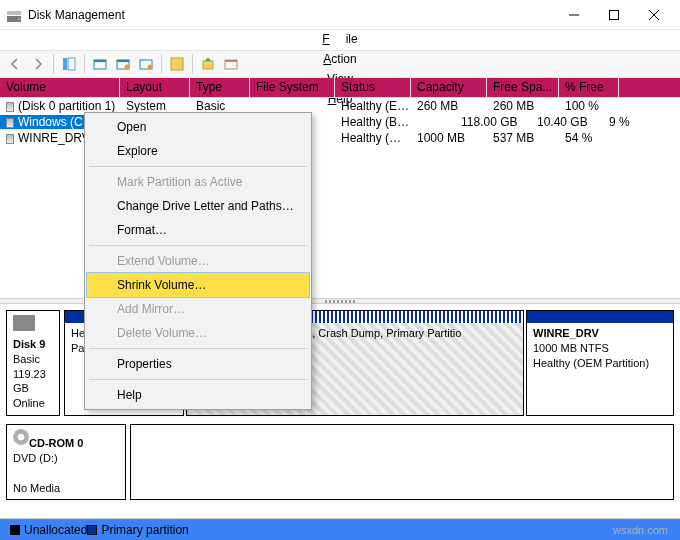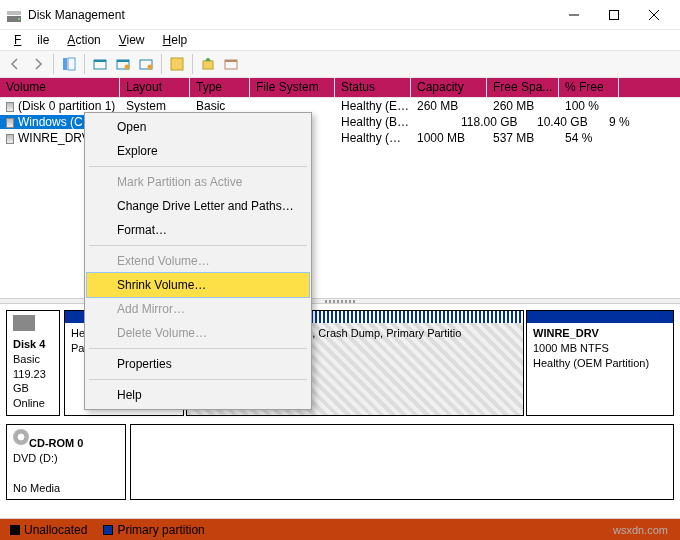--- a/index.html
+++ b/index.html
@@ -1,21 +1,21 @@
 <!DOCTYPE html>
 <html><head>
 <meta charset="utf-8">
 <style>
   * { box-sizing: border-box; }
   body { margin:0; font-family: "Segoe UI", Tahoma, sans-serif; font-size:12px; background:#fff; color:#000; width:680px; height:540px; overflow:hidden; position:relative; }
   .titlebar { height:30px; display:flex; align-items:center; padding:0 6px; border-bottom:1px solid #e5e5e5; }
   .titlebar .icon { width:16px; height:16px; margin-right:6px; display:flex; align-items:center; justify-content:center; }
   .titlebar .title { flex:1; font-size:12px; }
   .winbtn { width:40px; height:30px; display:flex; align-items:center; justify-content:center; font-family:"Segoe MDL2 Assets", sans-serif; font-size:10px; }
-  .menubar { height:20px; display:flex; align-items:center; padding:0 6px; gap:2px; }
+  .menubar { height:20px; display:flex; align-items:center; padding:0 6px; gap:2px;flex-direction:column; }
   .menubar span { padding:2px 8px; }
   .menubar span u { text-decoration: underline; }
   .toolbar { height:28px; border-top:1px solid #e5e5e5; border-bottom:1px solid #e5e5e5; background:#f7f7f7; display:flex; align-items:center; padding:0 4px; gap:1px; }
   .tbtn { width:22px; height:22px; display:flex; align-items:center; justify-content:center; border:1px solid transparent; }
   .tsep { width:1px; height:20px; background:#ccc; margin:0 3px; }
   .tbico { width:14px; height:14px; }
   .content { display:flex; flex-direction:column; height:calc(540px - 30px - 20px - 28px - 22px); }
   .listview { flex:0 0 220px; overflow:hidden; position:relative; }
   .listhdr { display:flex; height:20px; background:#be185d; border-bottom:1px solid #e5e5e5; }
   .listhdr .col { border-right:1px solid #e5e5e5; padding:2px 6px; font-size:12px; color:#000; overflow:hidden; white-space:nowrap; }
@@ -31,21 +31,21 @@
   .diskbox .dicon { width:22px; height:16px; display:inline-block; background:#888; margin-bottom:2px; }
   .diskbox.cd .dicon { border-radius:50%; width:16px; height:16px; background:radial-gradient(circle,#fff 30%, #aaa 32%, #bbb 100%); }
   .partitions { flex:1; display:flex; margin-left:4px; gap:2px; }
   .part { border:1px solid #000; font-size:11px; line-height:1.35; padding:0; background:#fff; display:flex; flex-direction:column; }
   .part .stripe { height:12px; background:#0030a0; }
   .part.hatched .body { background:repeating-linear-gradient(45deg,#e8e8e8 0 4px,#fff 4px 8px); }
   .part .body { flex:1; padding:3px 6px; }
   .part.selected-part { outline:none; }
   .part.selected-part .body { background:repeating-linear-gradient(45deg,#ddd 0 4px,#f0f0f0 4px 8px); }
   .part.selected-part .stripe { background:repeating-linear-gradient(90deg,#0030a0 0 2px,#fff 2px 4px); }
-  .legend { position:absolute; bottom:0; left:0; right:0; height:22px; border-top:1px solid #d0d0d0; display:flex; align-items:center; padding:0 10px; gap:16px; font-size:12px; background:#c2410c; }
+  .legend { position:absolute; bottom:0; left:0; right:0; height:22px; border-top:1px solid #d0d0d0; display:flex; align-items:center; padding:0 10px; font-size:12px; background:#3b82f6; }
   .legend .sw { width:10px; height:10px; display:inline-block; margin-right:4px; vertical-align:middle; border:1px solid #000; }
   .sw-unalloc { background:#000; }
   .sw-primary { background:#0030a0; }
   .ctxmenu { position:absolute; top:112px; left:84px; width:228px; background:#f2f2f2; border:1px solid #a0a0a0; box-shadow:3px 3px 6px rgba(0,0,0,0.25); padding:2px; z-index:100; }
   .ctxitem { padding:5px 22px 5px 30px; font-size:12px; white-space:nowrap; }
   .ctxitem.disabled { color:#9a9a9a; }
   .ctxitem.highlight { background:#fde047; outline:1px solid #96c6ef; }
   .ctxsep { height:1px; background:#d0d0d0; margin:3px 2px; }
   .watermark { position:absolute; bottom:4px; right:12px; font-size:11px; color:#b0b0b0; }
 </style>
@@ -186,21 +186,21 @@
           <div class="cell" style="width: 76px;">Healthy (…</div>
           <div class="cell" style="width: 76px;">1000 MB</div>
           <div class="cell" style="width: 72px;">537 MB</div>
           <div class="cell" style="width: 60px;">54 %</div>
         </div>
       </div>
   </div>
   <div class="divider"></div>
   <div class="graphic" id="graphic">
       <div class="diskrow">
-        <div class="diskbox"><span class="dicon"></span><b>Disk 4</b><br>Basic<br>119.23 GB<br>Online</div>
+        <div class="diskbox"><span class="dicon"></span><b>Disk 9</b><br>Basic<br>119.23 GB<br>Online</div>
         <div class="partitions">
           <div class="part" style="width: 120px;">
             <div class="stripe"></div>
             <div class="body">Healthy (EFI System Part</div>
           </div>
           <div class="part hatched selected-part" style="width: 338px;">
             <div class="stripe"></div>
             <div class="body">Healthy (Boot, Page File, Crash Dump, Primary Partitio</div>
           </div>
           <div class="part" style="width: 148px;">

